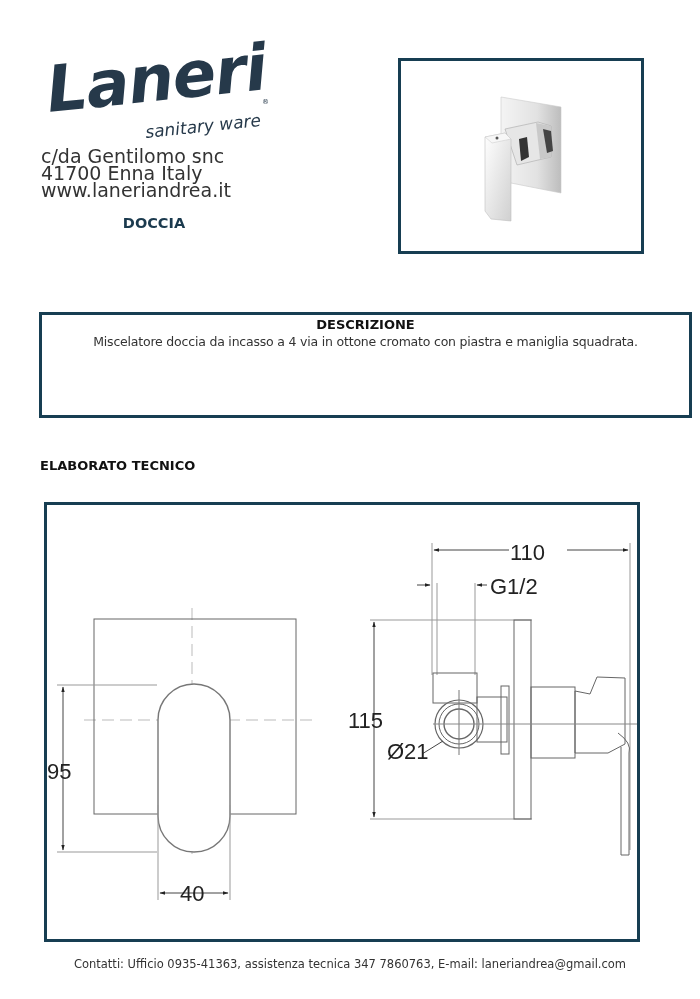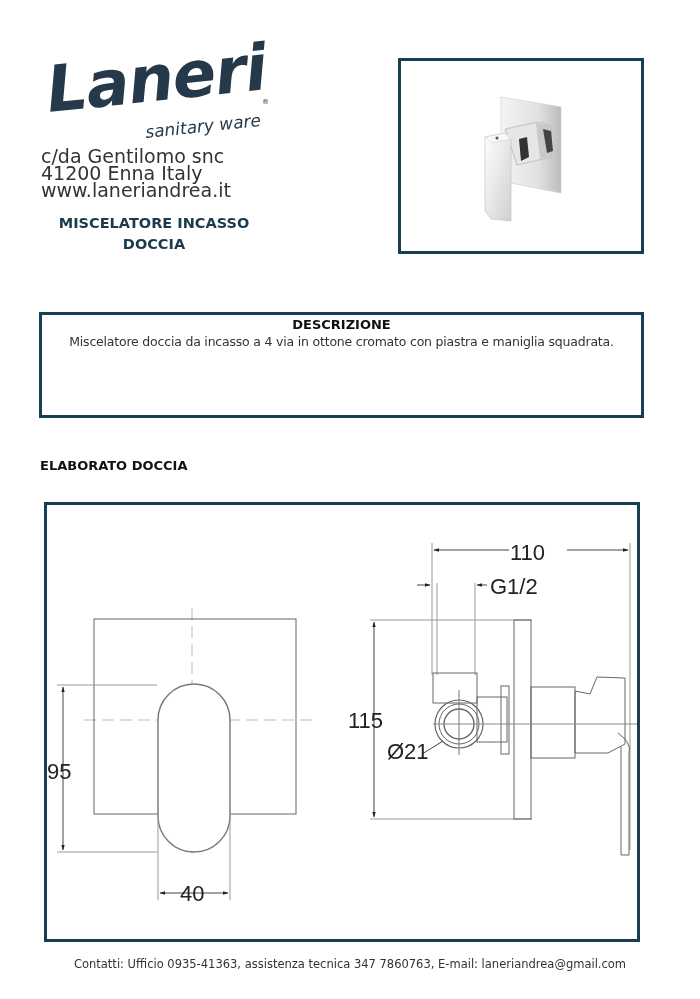--- a/index.html
+++ b/index.html
@@ -5,45 +5,44 @@
   html,body{margin:0;padding:0;background:#fff;}
   body{width:700px;height:999px;position:relative;overflow:hidden;font-family:"DejaVu Sans",sans-serif;color:#222;}
   .abs{position:absolute;}
   .logo{left:50px;top:58px;width:230px;height:95px;}
   .logo-word{position:absolute;left:0;top:0;font-family:"DejaVu Sans",sans-serif;font-weight:bold;font-style:italic;font-size:64px;color:#26394a;letter-spacing:-1px;transform:rotate(-6deg);transform-origin:left bottom;line-height:1;}
   .logo-reg{position:absolute;left:212px;top:40px;font-size:7px;color:#26394a;}
   .logo-sub{position:absolute;left:95px;top:58px;font-style:italic;font-size:17px;color:#26394a;transform:rotate(-6deg);}
   .addr{left:41px;top:148px;font-size:19px;line-height:17px;color:#333;}
   .title{left:40px;top:213px;width:228px;text-align:center;font-weight:bold;font-size:14.5px;color:#1b3a4e;line-height:21px;}
   .photo-frame{left:398px;top:58px;width:240px;height:190px;border:3px solid #173e52;}
-  .desc-box{left:39px;top:312px;width:599px;height:100px;border:3px solid #173e52;}
+  .desc-box{left:39px;top:312px;width:599px;height:100px;border:3px solid #173e52;padding-left:48px;}
   .desc-title{position:absolute;left:0;right:0;top:2px;text-align:center;font-weight:bold;font-size:13px;color:#111;}
   .desc-text{position:absolute;left:0;right:0;top:19px;text-align:center;font-size:12.5px;color:#333;white-space:nowrap;letter-spacing:-0.2px;}
   .section{left:40px;top:458px;font-weight:bold;font-size:13px;color:#111;}
   .draw-frame{left:44px;top:502px;width:590px;height:434px;border:3px solid #173e52;}
   .footer{left:0;width:700px;top:957px;text-align:center;font-size:11.5px;color:#333;}
   svg text{font-family:"Liberation Sans",sans-serif;}
 </style>
 </head>
 <body>
 
 <div class="abs logo">
   <div class="logo-word">Laneri</div>
   <div class="logo-reg">®</div>
   <div class="logo-sub">sanitary ware</div>
 </div>
 
 <div class="abs addr">
   <div>c/da Gentilomo snc</div>
-  <div>41200 Enna Italy</div>
+  <div>41700 Enna Italy</div>
   <div>www.laneriandrea.it</div>
 </div>
 
 <div class="abs title">
-  <div>MISCELATORE INCASSO</div>
   <div>DOCCIA</div>
 </div>
 
 <div class="abs photo-frame">
   <svg width="240" height="190" viewBox="0 0 240 190">
     <defs>
       <linearGradient id="chrome" x1="0" y1="0" x2="1" y2="0">
         <stop offset="0" stop-color="#f4f4f4"></stop>
         <stop offset="0.6" stop-color="#e2e2e2"></stop>
         <stop offset="1" stop-color="#bdbdbd"></stop>
@@ -65,21 +64,21 @@
     <polygon points="84,76 104,72 110,78 91,82" fill="#f7f7f7" stroke="#c8c8c8" stroke-width="0.5"></polygon>
     <circle cx="96" cy="77" r="1.5" fill="#555"></circle>
   </svg>
 </div>
 
 <div class="abs desc-box">
   <div class="desc-title">DESCRIZIONE</div>
   <div class="desc-text">Miscelatore doccia da incasso a 4 via in ottone cromato con piastra e maniglia squadrata.</div>
 </div>
 
-<div class="abs section">ELABORATO DOCCIA</div>
+<div class="abs section">ELABORATO TECNICO</div>
 
 <div class="abs draw-frame">
   <svg width="590" height="434" viewBox="0 0 590 434" fill="none" stroke="#555" stroke-width="1">
     <defs>
       <marker id="arr" viewBox="0 0 10 10" refX="9" refY="5" markerWidth="6" markerHeight="6" orient="auto-start-reverse">
         <path d="M0,2 L10,5 L0,8 z" fill="#222" stroke="none"></path>
       </marker>
     </defs>
 
     <g>

